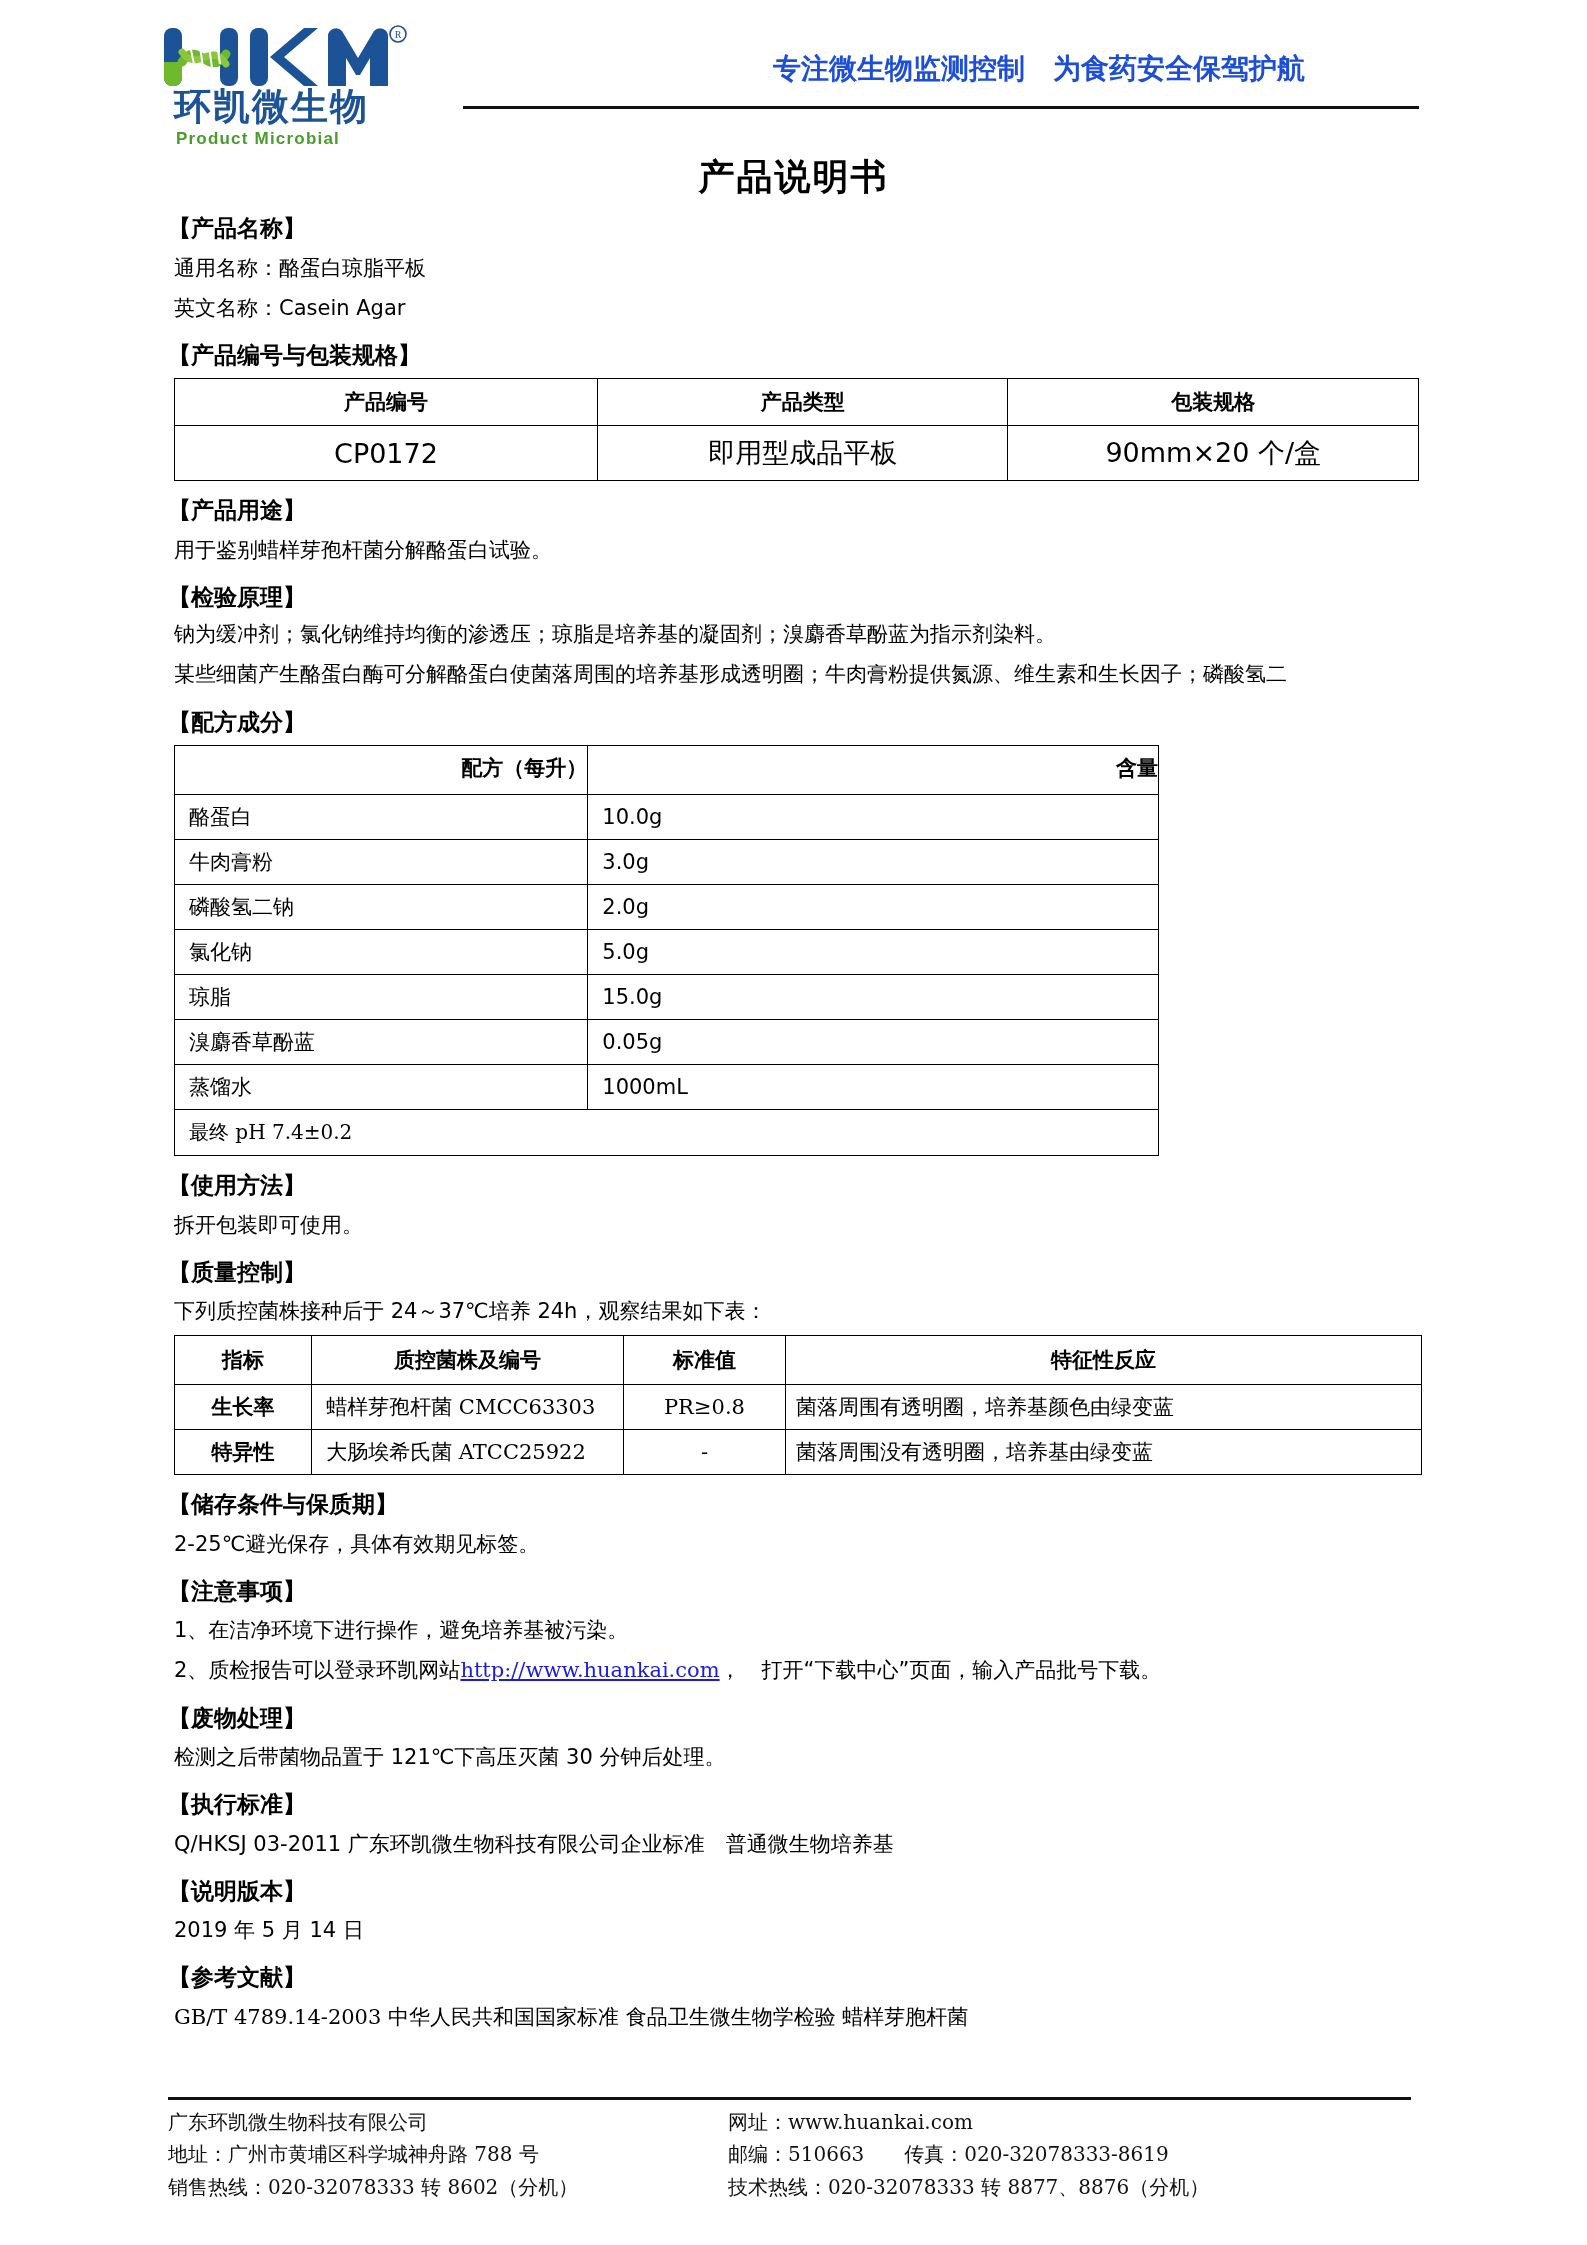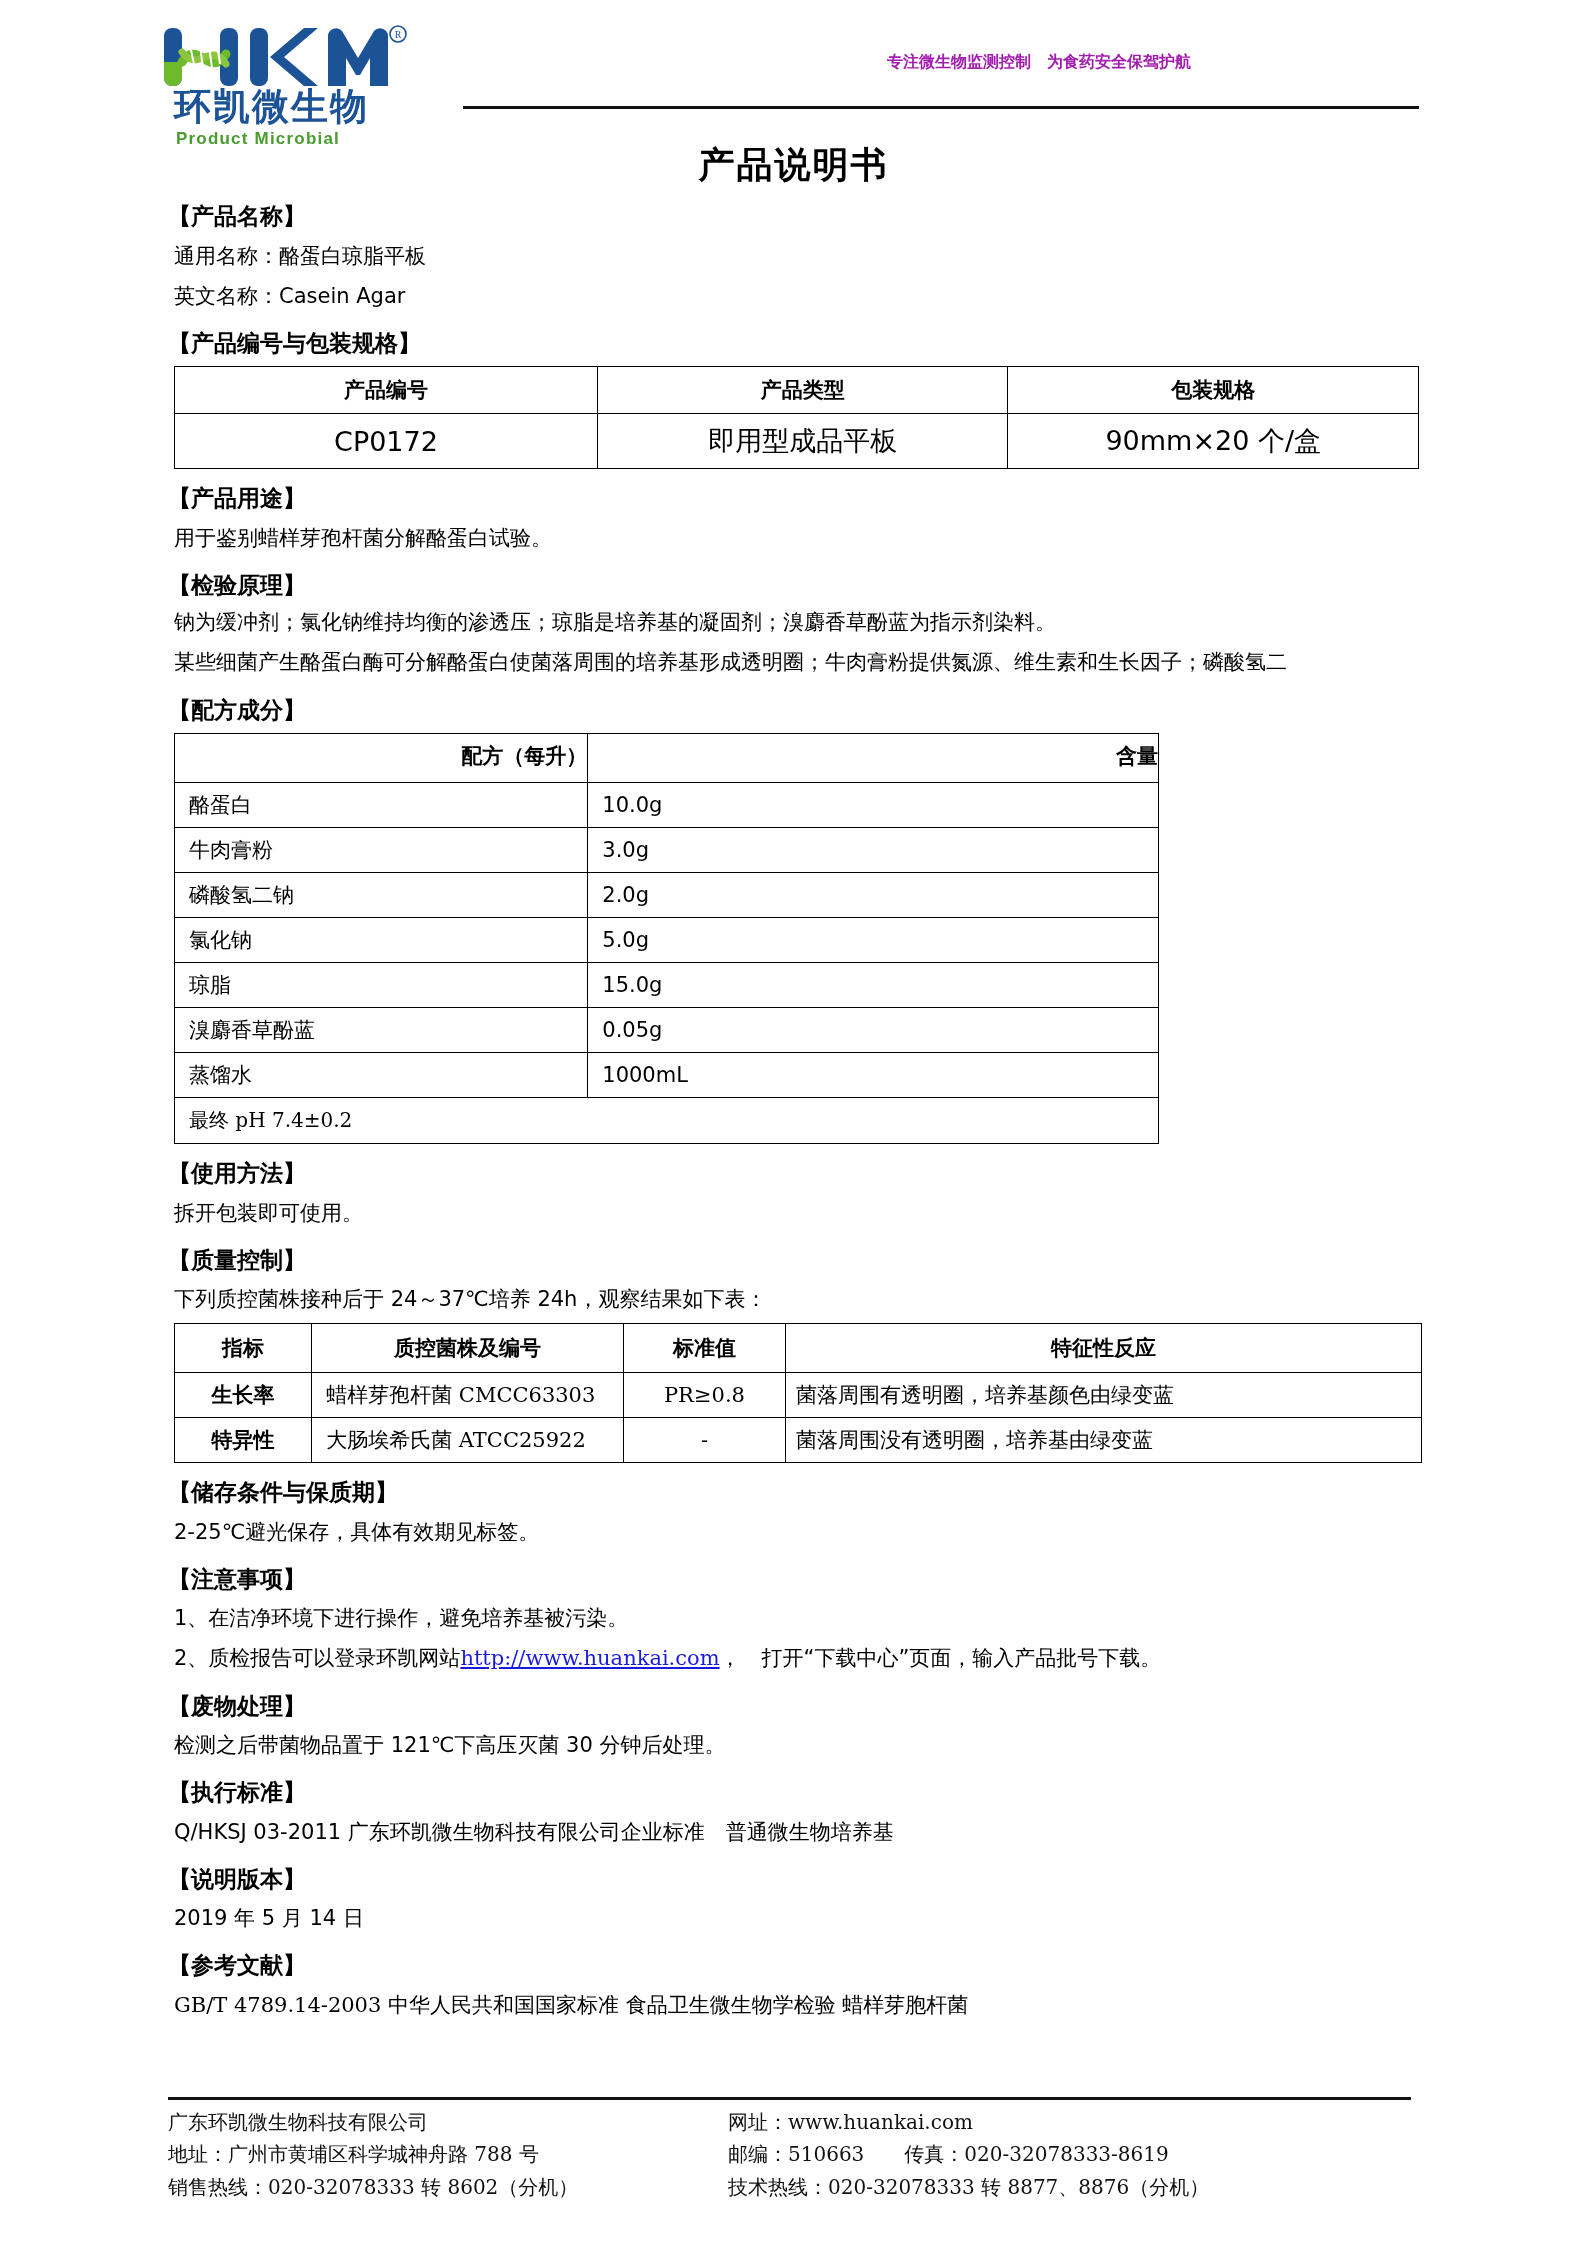--- a/index.html
+++ b/index.html
@@ -15,25 +15,25 @@
   
   .header { position:relative; height:130px; display:flex; align-items:flex-start; }
   .logo-block { position:absolute; left:-10px; top:22px; width:300px; }
   .logo-mark { position:relative; height:70px; width:290px; }
   .logo-mark svg { display:block; }
   .logo-cn { font-family:"DejaVu Sans", sans-serif; font-size:37px; font-weight:700; color:#1c5296;
              letter-spacing:2px; line-height:1; margin-top:-4px; margin-left:16px; }
   .logo-en { font-family:"Liberation Sans", sans-serif; font-size:17px; font-weight:600; color:#4a9c2d;
              letter-spacing:1.2px; line-height:1; margin-top:5px; margin-left:18px; }
   .header-right { margin-left:auto; width:760px; padding-top:52px; }
-  .tagline { font-family:"DejaVu Sans", sans-serif; font-size:16px; font-weight:600; text-align:center; line-height:1.2; color:#a21caf; white-space:pre; }
+  .tagline { font-family:"DejaVu Sans", sans-serif; font-size:28px; font-weight:600; text-align:center; line-height:1.2; color:#1d4ed8; white-space:pre; }
   .header-rule { position:absolute; left:295px; right:0; top:106px; height:0; border-top:3px solid #111; }
 
   
-  .doc-title-cn { text-align:center; font-family:"DejaVu Sans", sans-serif; font-size:36px; font-weight:700; letter-spacing:2px; margin:12px 0 0; line-height:1.25; }
+  .doc-title-cn { text-align:center; font-family:"DejaVu Sans", sans-serif; font-size:36px; font-weight:700; letter-spacing:2px; margin:24px 0 0; line-height:1.25; }
   .doc-title-en { text-align:center; font-family:"Liberation Sans", sans-serif; font-size:36px; font-weight:700; margin:4px 0 0; line-height:1.25; }
 
   
   .sec-head { font-family:"DejaVu Sans", sans-serif; font-size:23px; font-weight:700; margin:12px 0 2px; line-height:1.5; }
   .para { font-family:"DejaVu Sans", sans-serif; font-size:21px; line-height:1.72; margin:4px 0 4px 6px; }
   .para.tight { margin-top:2px; }
   .para-serif { font-family:"DejaVu Serif", serif; }
 
   
   table { border-collapse:collapse; width:100%; margin:6px 12px 4px 6px; }

